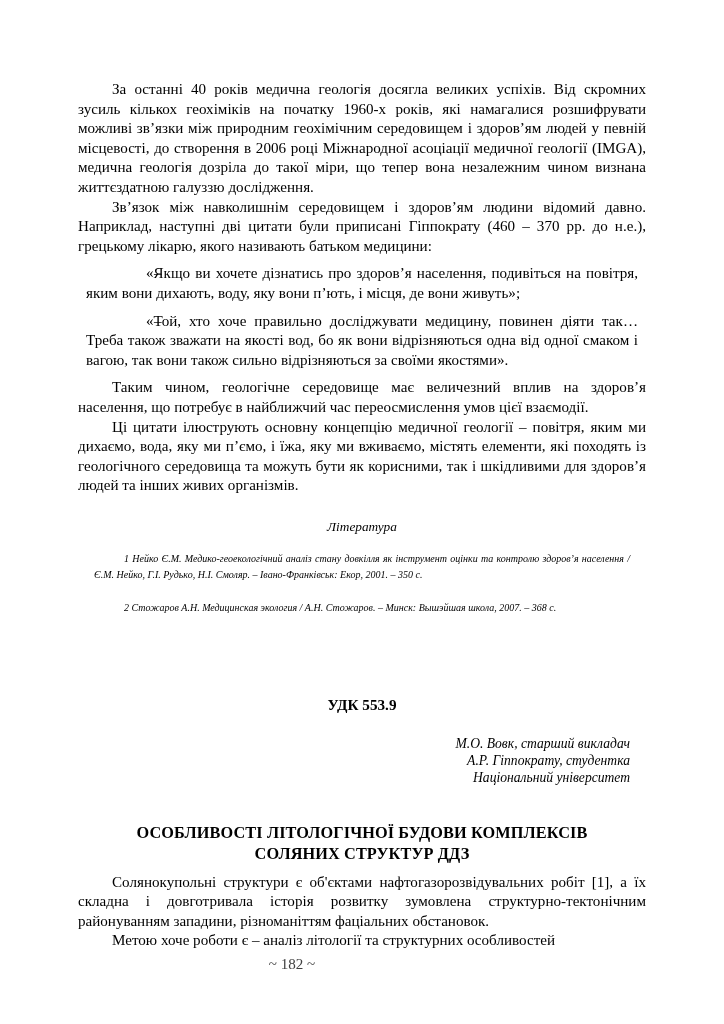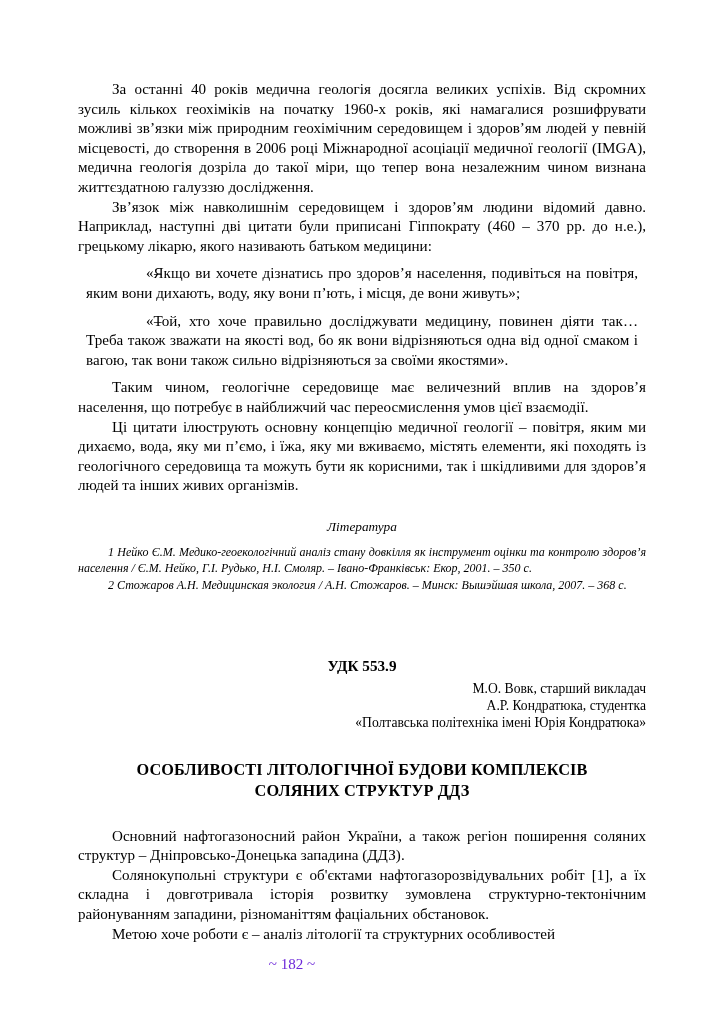--- a/index.html
+++ b/index.html
@@ -56,44 +56,45 @@
   
   .ref-head {
     font-size: 13.3px;
     line-height: 17px;
     font-style: italic;
     text-align: center;
     margin: 9px;
     padding-top: 13px;
   }
   .ref-item {
-    font-size: 12px;
+    font-size: 10px;
     line-height: 16.4px;
     font-style: italic;
     text-align: justify;
     text-indent: 30px;
-    margin: 0;
+    margin: 16px;
   }
   .ref-item.lastline-left {
     text-align-last: left;
   }
 
   
   .udk {
     font-size: 15.2px;
     line-height: 19px;
     font-weight: bold;
     text-align: center;
     margin: 0;
     padding-top: 63px;
   }
   .authors {
-    margin: 0;
+    margin: 16px;
     padding-top: 5px;
     text-align: right;
+    font-style: italic;
     font-size: 13.6px;
     line-height: 17.1px;
   }
   .authors .line { display: block; }
 
   
   .article-title {
     font-size: 16.3px;
     line-height: 20.6px;
     font-weight: bold;
@@ -108,21 +109,21 @@
 
   
   .footer {
     position: absolute;
     left: 0;
     top: 955px;
     width: 584px;
     text-align: center;
     font-size: 15.1px;
     line-height: 19px;
-    color: #6d28d9;
+    color: #404040;
   }
 </style>
 </head>
 <body>
 
 <div class="page">
   <div class="content">
 
     <p class="para">За останні 40 років медична геологія досягла великих успіхів. Від скромних зусиль кількох геохіміків на початку 1960-х років, які намагалися розшифрувати можливі зв’язки між природним геохімічним середовищем і здоров’ям людей у певній місцевості, до створення в 2006 році Міжнародної асоціації медичної геології (IMGA), медична геологія дозріла до такої міри, що тепер вона незалежним чином визнана життєздатною галуззю дослідження.</p>
 
@@ -143,30 +144,29 @@
     <p class="ref-head">Література</p>
 
     <p class="ref-item lastline-left">1  Нейко Є.М. Медико-геоекологічний аналіз стану довкілля як інструмент оцінки та контролю здоров’я населення / Є.М. Нейко, Г.І. Рудько, Н.І. Смоляр. – Івано-Франківськ: Екор, 2001. – 350 с.</p>
 
     <p class="ref-item lastline-left">2  Стожаров А.Н.  Медицинская экология / А.Н. Стожаров. – Минск: Вышэйшая школа, 2007. – 368 с.</p>
 
     <p class="udk">УДК 553.9</p>
 
     <div class="authors">
       <span class="line">М.О. Вовк, старший викладач</span>
-      <span class="line">А.Р. Кондратюка, студентка</span>
-      <span class="line">«Полтавська політехніка імені Юрія Кондратюка»</span>
+      <span class="line">А.Р. Гіппократу, студентка</span>
+      <span class="line">Національний університет</span>
     </div>
 
     <h1 class="article-title">
       <span class="line">ОСОБЛИВОСТІ ЛІТОЛОГІЧНОЇ БУДОВИ КОМПЛЕКСІВ</span>
       <span class="line">СОЛЯНИХ СТРУКТУР ДДЗ</span>
     </h1>
 
-    <p class="para after-title last-left">Основний нафтогазоносний район України, а також регіон поширення соляних структур – Дніпровсько-Донецька западина (ДДЗ).</p>
 
     <p class="para last-left">Солянокупольні структури є об'єктами нафтогазорозвідувальних робіт [1], а їх складна і довготривала історія розвитку зумовлена структурно-тектонічним районуванням западини, різноманіттям фаціальних обстановок.</p>
 
     <p class="para last-left">Метою хоче роботи є – аналіз літології та структурних особливостей</p>
 
   </div>
 
   <div class="footer">~ 182 ~</div>
 </div>
 

